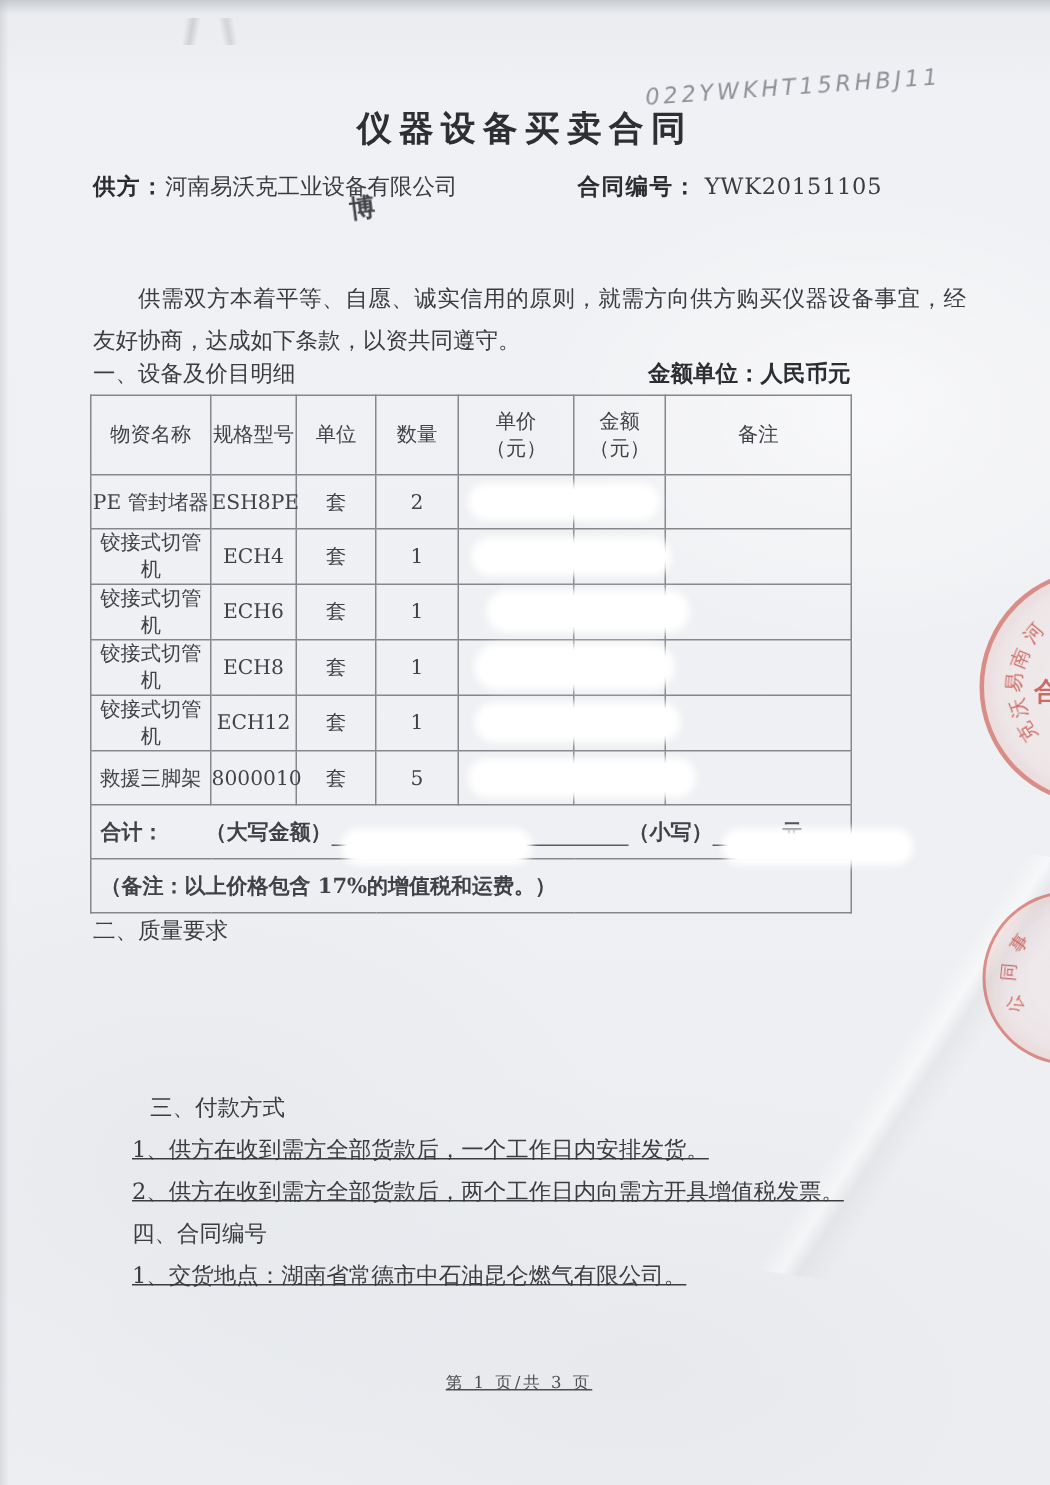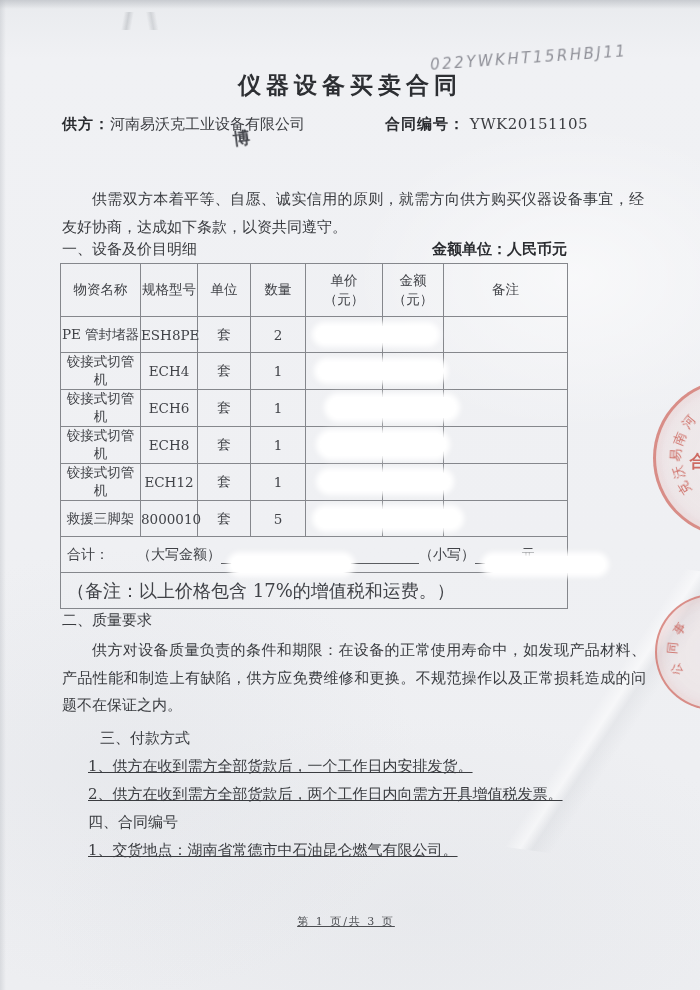--- a/index.html
+++ b/index.html
@@ -60,30 +60,30 @@
   th .h2{line-height:18px;}
   td.price-cell{position:relative;}
   .blob{position:absolute;background:#fff;border-radius:12px;z-index:2;
     box-shadow:0 0 5px 4px rgba(255,255,255,.95);}
   tbody tr:nth-child(1) .blob{width:120px;height:17px;top:9px;left:10px;}
   tbody tr:nth-child(2) .blob{width:126px;height:18px;top:9px;left:12px;}
   tbody tr:nth-child(3) .blob{width:128px;height:21px;top:7px;left:22px;}
   tbody tr:nth-child(4) .blob{width:126px;height:23px;top:6px;left:14px;}
   tbody tr:nth-child(5) .blob{width:130px;height:19px;top:8px;left:14px;}
   tbody tr:nth-child(6) .blob{width:144px;height:19px;top:8px;left:10px;}
-  tr.total-row td,tr.note-row td{text-align:left;height:27px;padding:2px 4px 2px 6px;}
+  tr.total-row td,tr.note-row td{text-align:left;height:27px;padding:2px 4px 2px 6px;font-weight:bold;}
   .total-flex{display:flex;align-items:flex-end;font-size:14px;white-space:nowrap;}
   .total-flex .gap1{width:28px;}
   .u-line{display:inline-block;position:relative;border-bottom:1px solid #5a5c60;
     height:16px;}
   .u-line.big{width:198px;}
   .u-line.small{width:44px;margin-right:2px;}
   .total-blob{width:128px;height:15px;top:-1px;left:14px;}
   .small-blob{width:46px;height:13px;top:1px;left:-2px;}
-  tr.note-row td{font-size:18px;}
+  tr.note-row td{font-size:14px;}
 
   .sec-h{position:absolute;font-size:15px;margin:0;}
   .para{position:absolute;left:62px;width:584px;margin:0;font-size:15px;
     line-height:27.5px;text-indent:2em;text-align:justify;}
   .item-line{position:absolute;left:88px;width:560px;font-size:15px;margin:0;text-decoration:underline;}
 
   .footer{position:absolute;top:914px;left:0;width:692px;text-align:center;
     font-size:11px;letter-spacing:2px;color:#4c4e52;text-decoration:underline;}
 
   .seal{position:absolute;border-radius:50%;
@@ -248,21 +248,20 @@
           </div>
         </td>
       </tr>
       <tr class="note-row">
         <td colspan="7">（备注：以上价格包含 17%的增值税和运费。）</td>
       </tr>
     </tbody>
   </table>
 
   <p class="sec-h" style="top:611px;left:62px">二、质量要求</p>
-  <p class="para" style="top:637px">供方对设备质量负责的条件和期限：在设备的正常使用寿命中，如发现产品材料、产品性能和制造上有缺陷，供方应免费维修和更换。不规范操作以及正常损耗造成的问题不在保证之内。</p>
 
   <p class="sec-h" style="top:729px;left:100px">三、付款方式</p>
   <p class="item-line" style="top:757px">1、供方在收到需方全部货款后，一个工作日内安排发货。</p>
   <p class="item-line" style="top:785px">2、供方在收到需方全部货款后，两个工作日内向需方开具增值税发票。</p>
 
   <p class="sec-h" style="top:813px;left:88px">四、合同编号</p>
   <p class="item-line" style="top:841px">1、交货地点：湖南省常德市中石油昆仑燃气有限公司。</p>
 
   <div class="footer">第 1 页/共 3 页</div>
 

